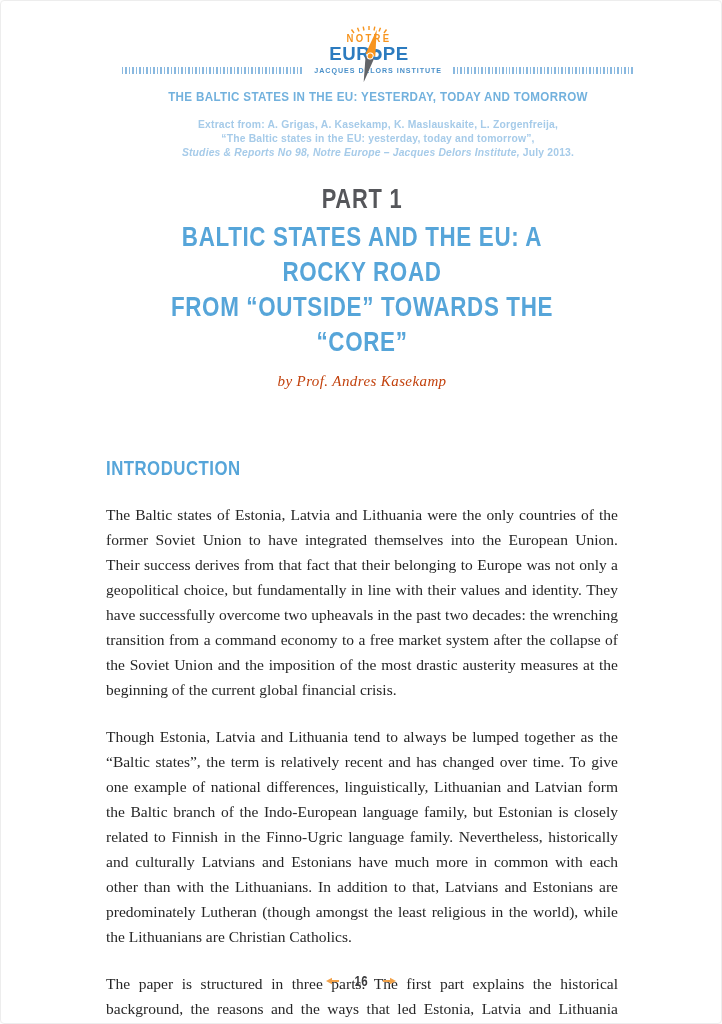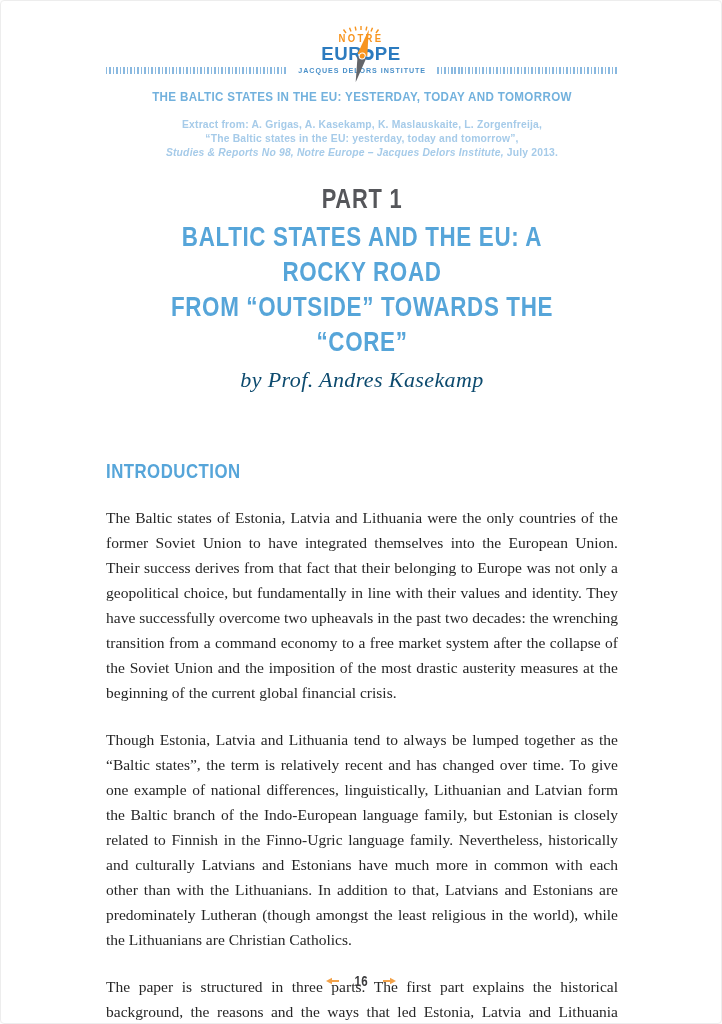--- a/index.html
+++ b/index.html
@@ -9,21 +9,21 @@
     background: #ffffff;
     border: 1px solid #ededed;
     border-radius: 4px;
     box-sizing: border-box;
     font-family: "Liberation Sans", sans-serif;
     overflow: hidden;
   }
   .content-col { margin: 0 105px; width: 512px; }
 
   
-  .doc-header { position: relative; padding-top: 24px; }
+  .doc-header { position: relative; padding-top: 24px; padding-left: 16px; }
   .logo { position: relative; width: 140px; margin: 0 auto; text-align: center; }
   .logo-ticks { display: block; margin: 0 auto -1px auto; }
   .logo-notre {
     font-size: 10px; font-weight: bold; letter-spacing: 2.5px;
     color: #f7941e; transform: scaleX(0.95); line-height: 11px;
   }
   .logo-europe {
     font-size: 19px; font-weight: bold; letter-spacing: 0.5px;
     color: #2c7bbf; line-height: 19px; transform: scaleX(0.98);
   }
@@ -68,23 +68,23 @@
     margin: 24px 0 0 0;
     font-size: 28px; font-weight: bold; letter-spacing: 1px;
     color: #55565a; transform: scaleX(0.78); line-height: 32px;
   }
   .main-title {
     margin: 4px 0 0 0;
     font-size: 28px; font-weight: bold; letter-spacing: 0.8px;
     color: #56a5d9; line-height: 35px; transform: scaleX(0.8);
   }
   .byline {
-    margin-top: 8px;
+    margin-top: 14px;
     font-family: "Liberation Serif", serif; font-style: italic;
-    font-size: 22px; color: #0c4a6e; letter-spacing: 0.4px;
+    font-size: 15px; color: #c2410c; letter-spacing: 0.4px;
   }
 
   
   .section-heading {
     margin: 66px 0 0 0;
     font-size: 21px; font-weight: bold; letter-spacing: 0.6px;
     color: #56a5d9; transform: scaleX(0.8); transform-origin: left center;
     line-height: 24px;
   }
   .body-copy { margin-top: 4px; }

